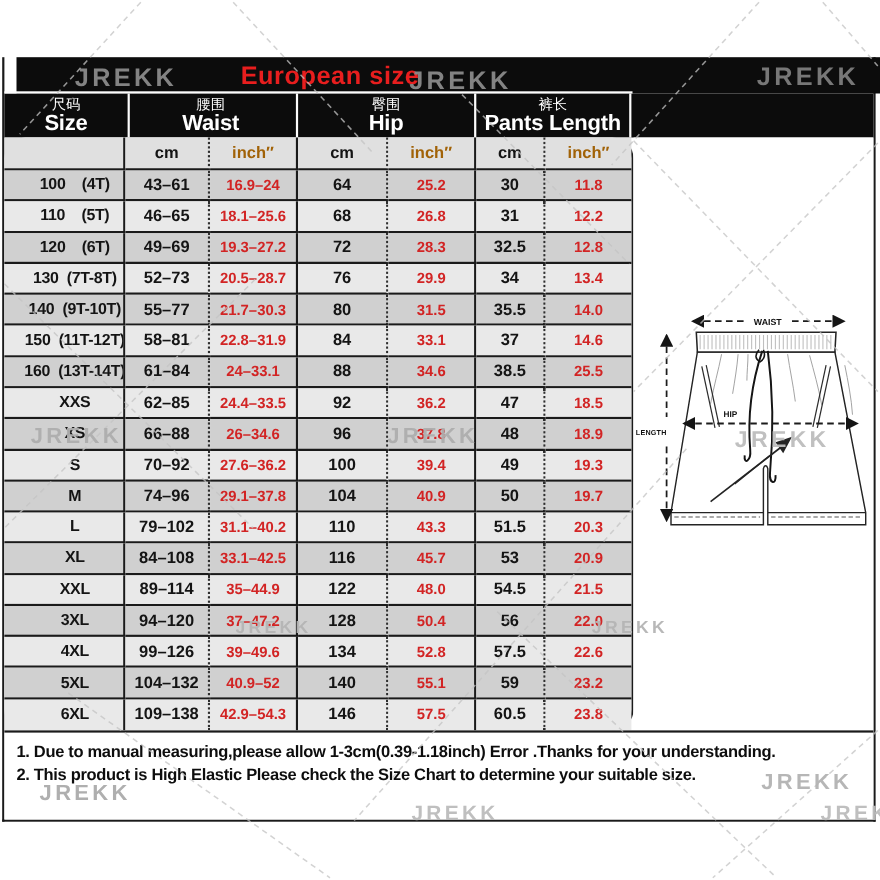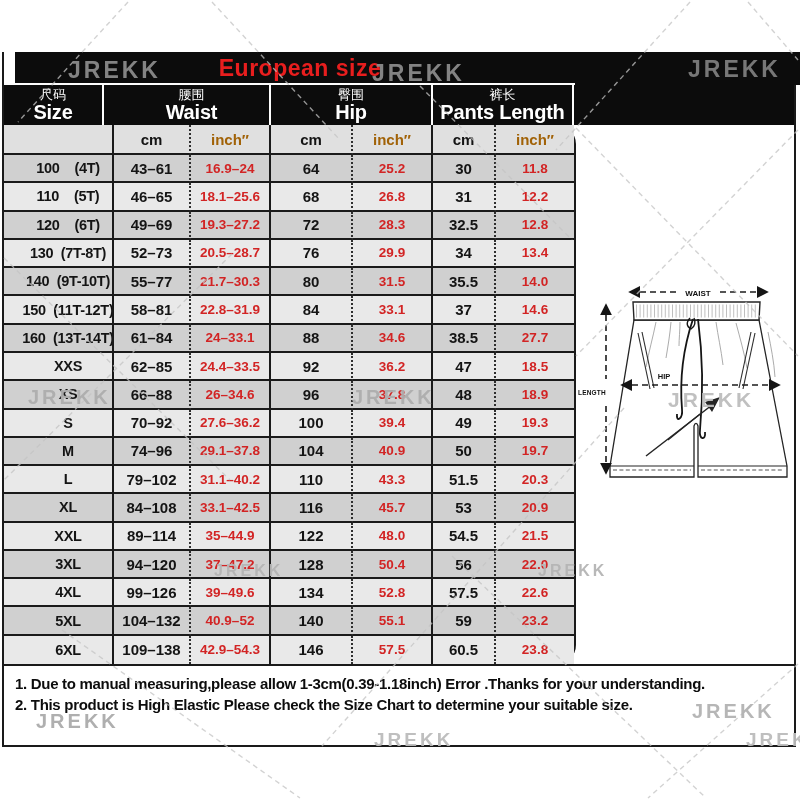--- a/index.html
+++ b/index.html
@@ -11,21 +11,21 @@
          border-left:2px solid #1a1a1a;border-right:2px solid #1a1a1a;border-bottom:2px solid #1a1a1a;background:#fff;}
 
   
   .band-title{position:absolute;left:0;top:0;width:790px;height:33px;background:#0c0c0c;margin-left:11px;}
   .band-title .title{position:absolute;left:0;top:3px;width:570px;text-align:center;
         color:#e81e1e;font-size:23px;font-weight:bold;letter-spacing:0.5px;}
   .band-cols{position:absolute;left:0;top:33px;width:790px;height:40px;background:#0c0c0c;}
   .white-rule{position:absolute;left:0;top:-2px;width:571px;height:2px;background:#fdfdfd;z-index:2;}
   .hgrp{position:absolute;top:0;height:40px;display:flex;flex-direction:column;align-items:center;justify-content:center;
         color:#fff;border-right:2px solid #fdfdfd;box-sizing:border-box;}
-  .hgrp.g0{left:0;width:100px;}
+  .hgrp.g0{left:0;width:114px;}
   .hgrp.g1{left:110px;width:157px;}
   .hgrp.g2{left:267px;width:162px;}
   .hgrp.g3{left:429px;width:141px;}
   .grp-zh{font-size:13px;line-height:15px;}
   .grp-en{font-size:20px;font-weight:bold;line-height:21px;letter-spacing:-0.2px;}
 
   
   .size-table{position:absolute;left:0;top:73px;width:570px;height:539px;display:grid;
         grid-template-columns:110px 77px 80px 82px 80px 63px 78px;
         grid-template-rows:30px repeat(18,1fr);
@@ -137,21 +137,21 @@
         <div class="cell even b-dot cm-val">84</div>
         <div class="cell even b-solid in-val">33.1</div>
         <div class="cell even b-dot cm-val">37</div>
         <div class="cell even  in-val">14.6</div>
         <div class="cell odd b-solid size-lab">160  (13T-14T)</div>
         <div class="cell odd b-dot cm-val">61–84</div>
         <div class="cell odd b-solid in-val">24–33.1</div>
         <div class="cell odd b-dot cm-val">88</div>
         <div class="cell odd b-solid in-val">34.6</div>
         <div class="cell odd b-dot cm-val">38.5</div>
-        <div class="cell odd  in-val">27.7</div>
+        <div class="cell odd  in-val">25.5</div>
         <div class="cell even b-solid size-lab">XXS</div>
         <div class="cell even b-dot cm-val">62–85</div>
         <div class="cell even b-solid in-val">24.4–33.5</div>
         <div class="cell even b-dot cm-val">92</div>
         <div class="cell even b-solid in-val">36.2</div>
         <div class="cell even b-dot cm-val">47</div>
         <div class="cell even  in-val">18.5</div>
         <div class="cell odd b-solid size-lab">XS</div>
         <div class="cell odd b-dot cm-val">66–88</div>
         <div class="cell odd b-solid in-val">26–34.6</div>

